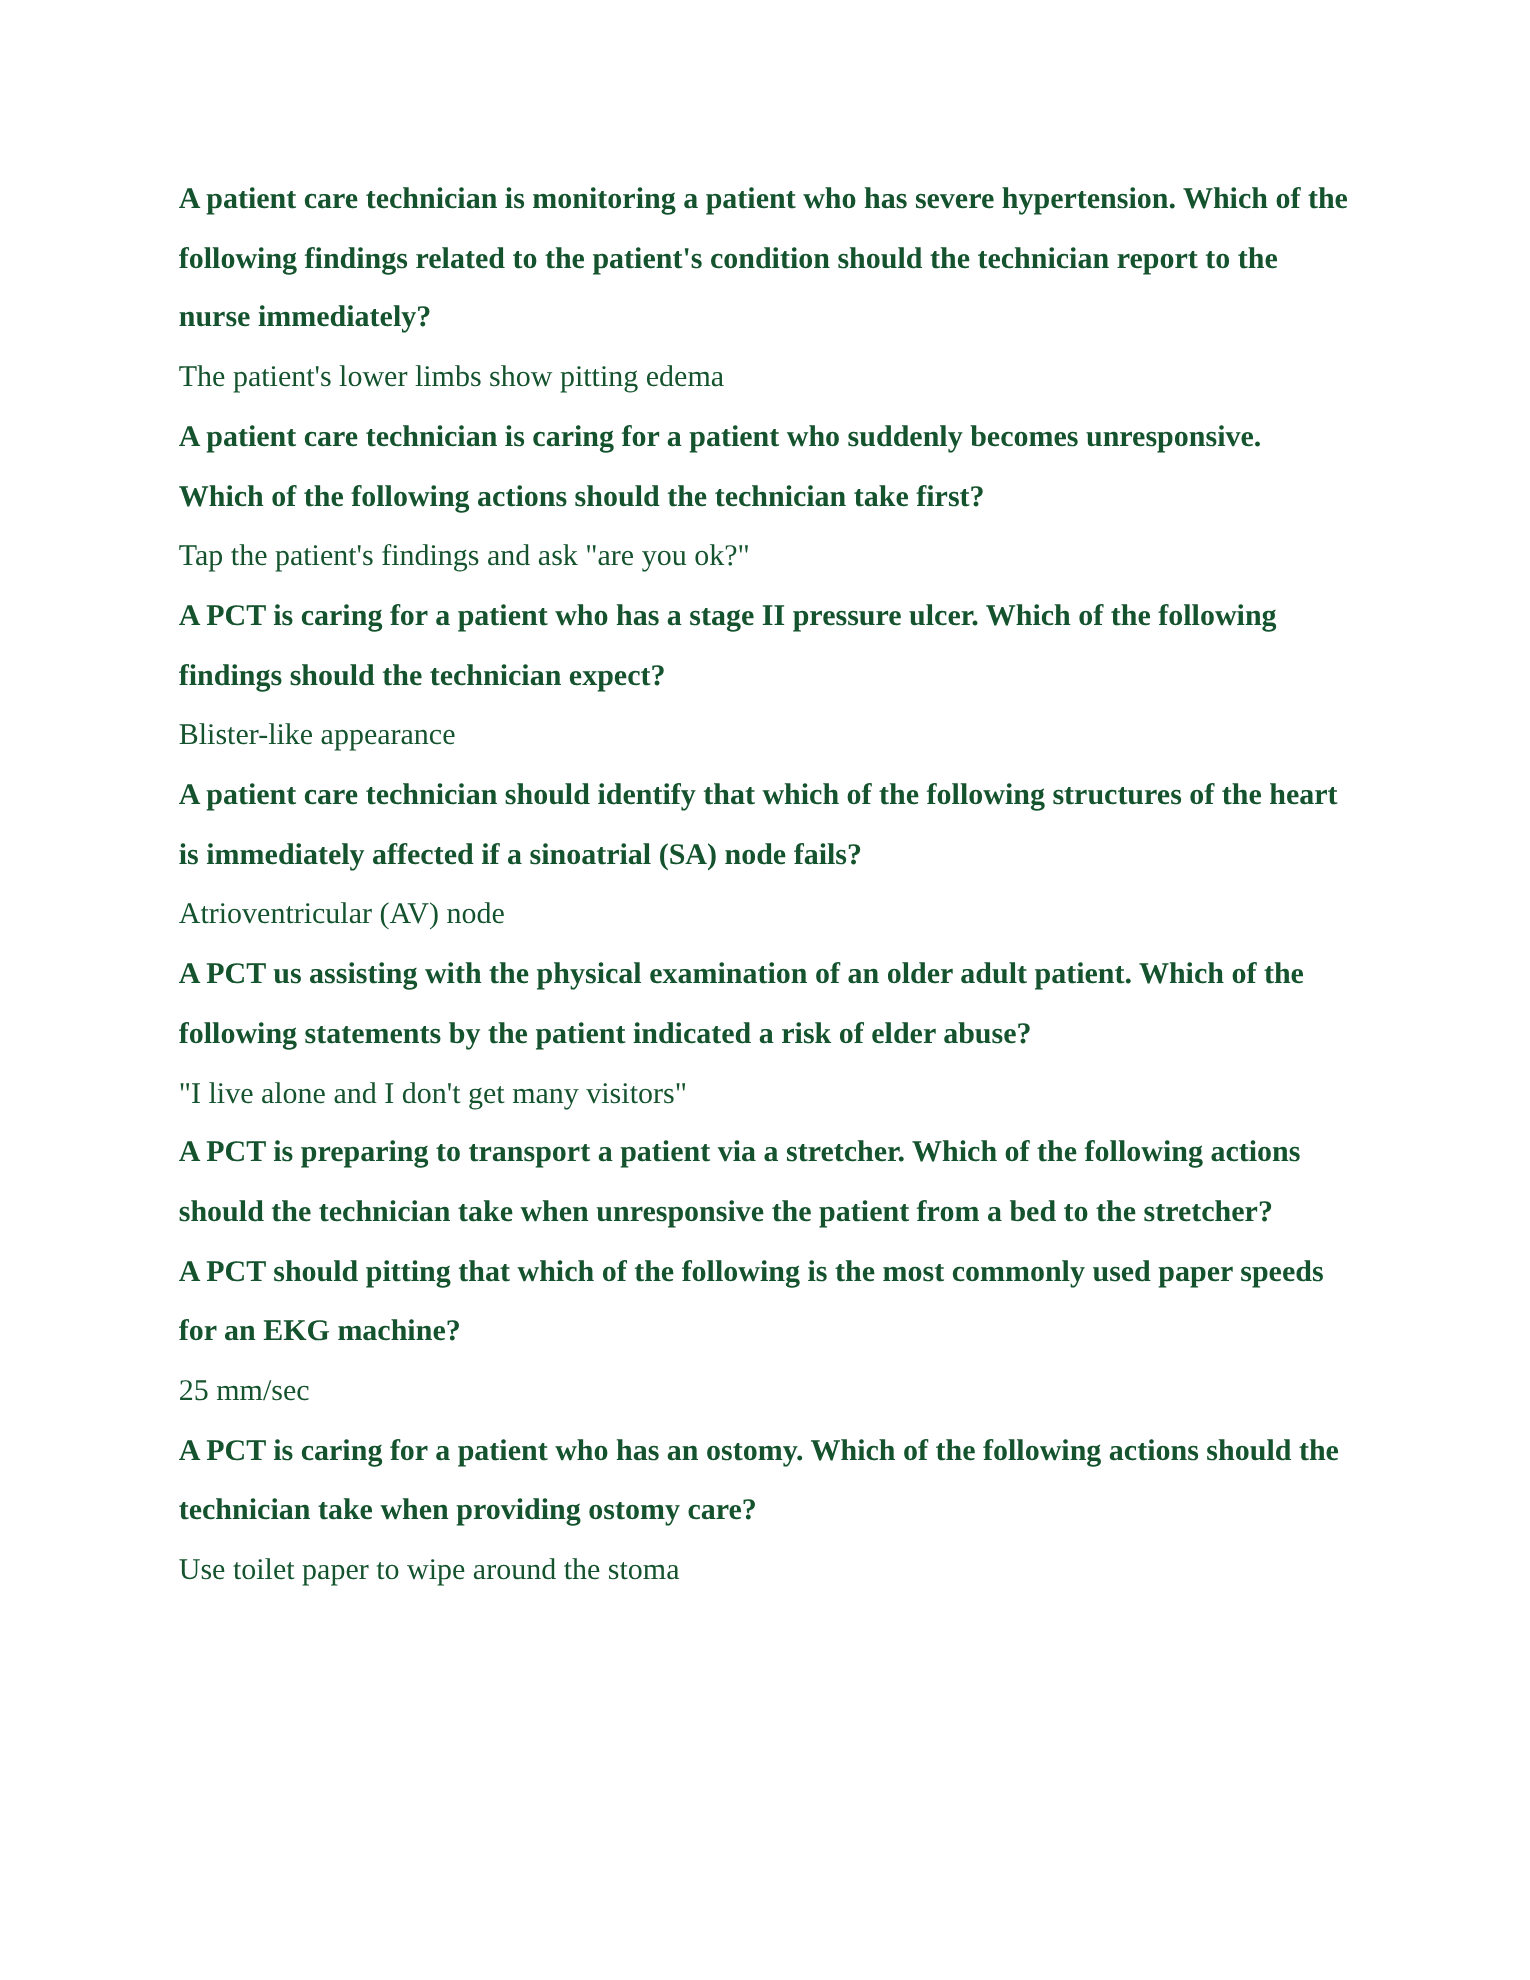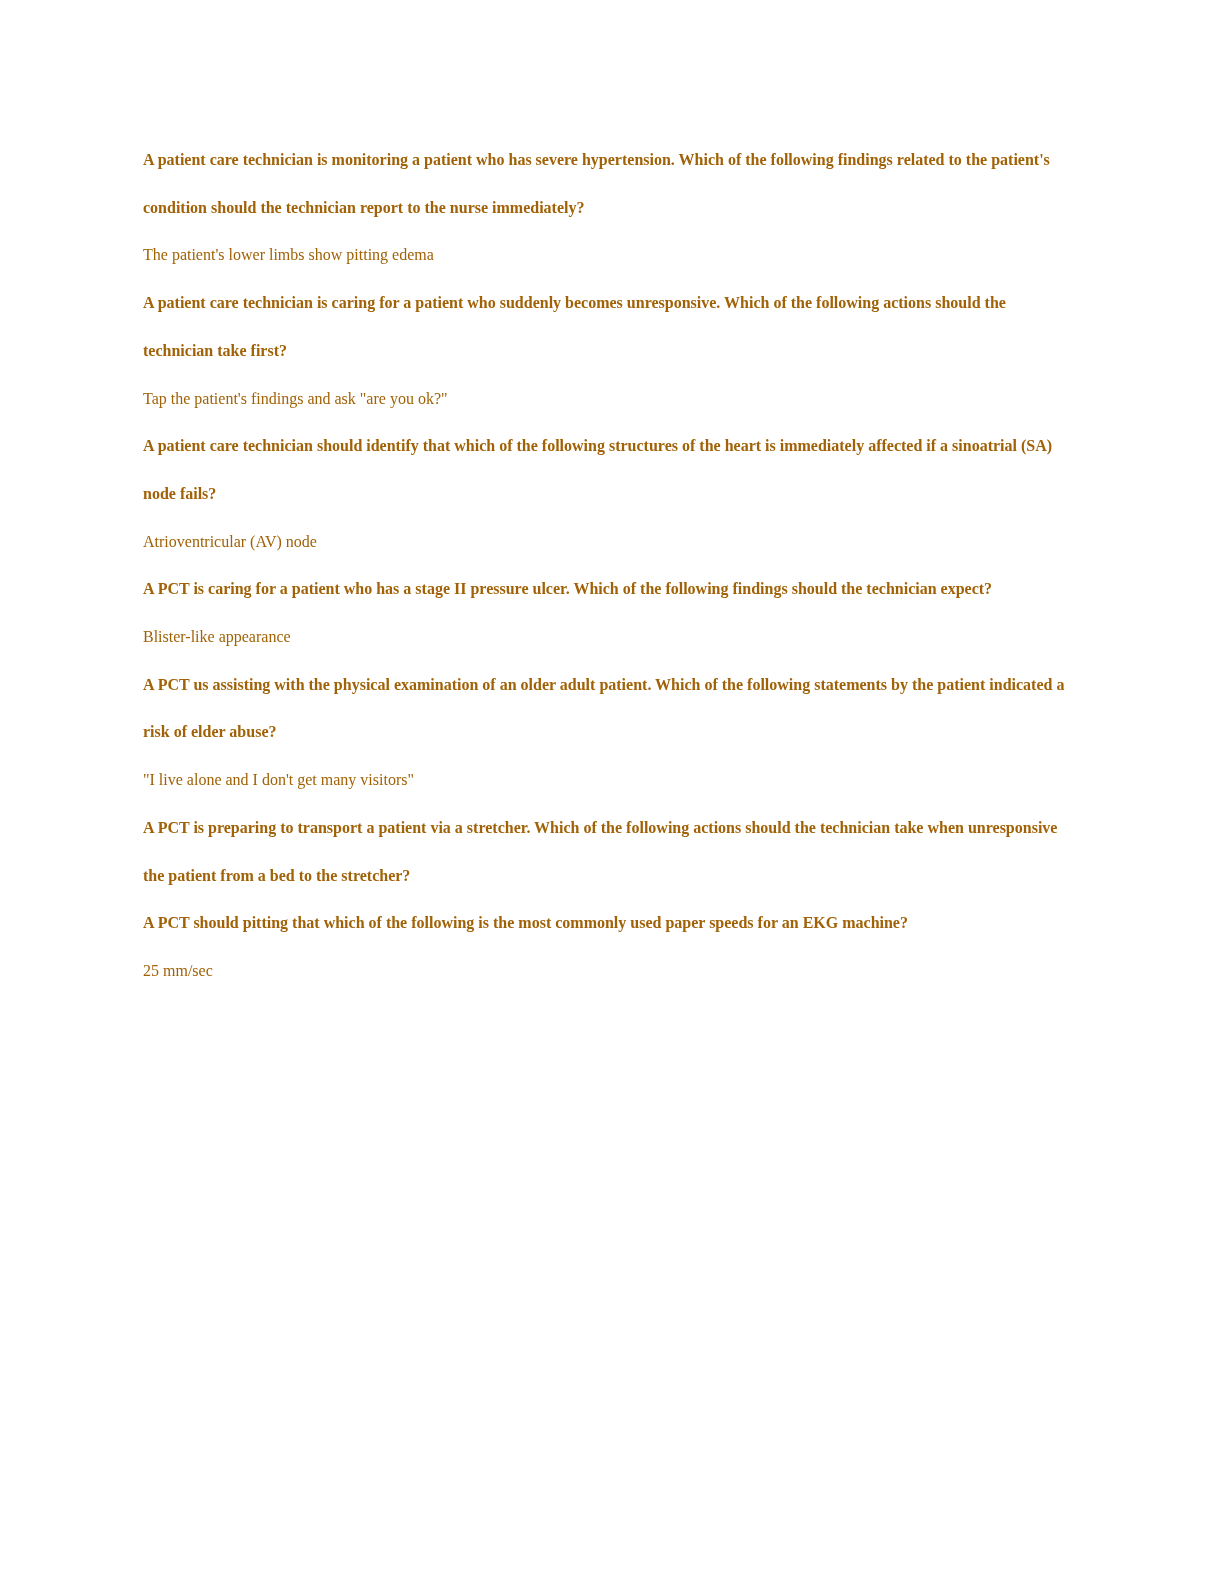--- a/index.html
+++ b/index.html
@@ -18,22 +18,22 @@
     left: 0;
     top: 0;
     width: 1224px;
     height: 1584px;
     background: #ffffff;
     box-sizing: border-box;
     padding: 136px 144px 0 143px;
   }
   .doc-text {
     width: 937px;
-    color: #a16207;
-    font-size: 16px;
+    color: #14532d;
+    font-size: 24px;
     line-height: 47.7px;
   }
   .doc-text p {
     margin: 0;
     padding: 0;
   }
   .question {
     font-weight: bold;
   }
   .answer {
@@ -50,38 +50,42 @@
       <p class="question">A patient care technician is monitoring a patient who has severe hypertension. Which of the following findings related to the patient's condition should the technician report to the nurse immediately?</p>
       <p class="answer">The patient's lower limbs show pitting edema</p>
     </div>
 
     <div>
       <p class="question">A patient care technician is caring for a patient who suddenly becomes unresponsive. Which of the following actions should the technician take first?</p>
       <p class="answer">Tap the patient's findings and ask "are you ok?"</p>
     </div>
 
     <div>
-      <p class="question">A patient care technician should identify that which of the following structures of the heart is immediately affected if a sinoatrial (SA) node fails?</p>
-      <p class="answer">Atrioventricular (AV) node</p>
+      <p class="question">A PCT is caring for a patient who has a stage II pressure ulcer. Which of the following findings should the technician expect?</p>
+      <p class="answer">Blister-like appearance</p>
     </div>
 
     <div>
-      <p class="question">A PCT is caring for a patient who has a stage II pressure ulcer. Which of the following findings should the technician expect?</p>
-      <p class="answer">Blister-like appearance</p>
+      <p class="question">A patient care technician should identify that which of the following structures of the heart is immediately affected if a sinoatrial (SA) node fails?</p>
+      <p class="answer">Atrioventricular (AV) node</p>
     </div>
 
     <div>
       <p class="question">A PCT us assisting with the physical examination of an older adult patient. Which of the following statements by the patient indicated a risk of elder abuse?</p>
       <p class="answer">"I live alone and I don't get many visitors"</p>
     </div>
 
     <div>
       <p class="question">A PCT is preparing to transport a patient via a stretcher. Which of the following actions should the technician take when unresponsive the patient from a bed to the stretcher?</p>
     </div>
 
     <div>
       <p class="question">A PCT should pitting that which of the following is the most commonly used paper speeds for an EKG machine?</p>
       <p class="answer">25 mm/sec</p>
     </div>
 
+    <div>
+      <p class="question">A PCT is caring for a patient who has an ostomy. Which of the following actions should the technician take when providing ostomy care?</p>
+      <p class="answer">Use toilet paper to wipe around the stoma</p>
+    </div>
 
   </div>
 </div>
 
 </body></html>

